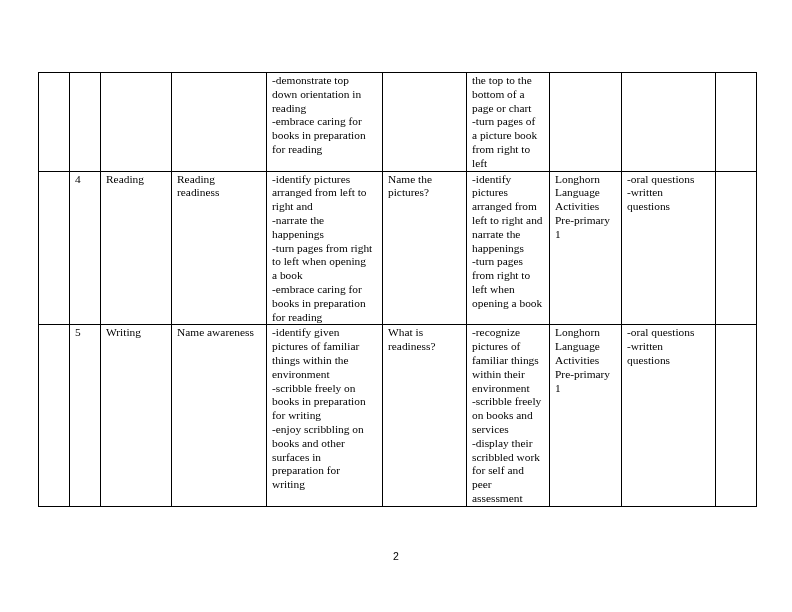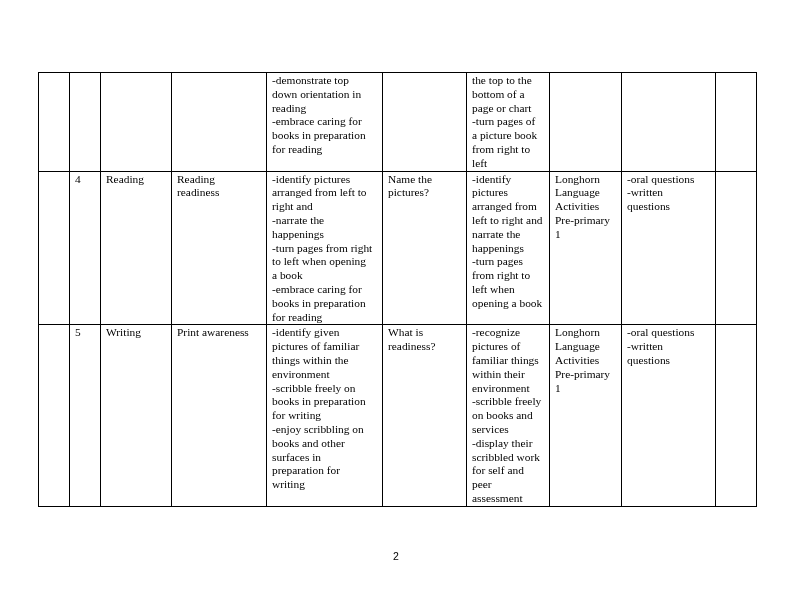--- a/index.html
+++ b/index.html
@@ -93,21 +93,21 @@
 1</td>
         <td> -oral questions
 -written
 questions</td>
         <td></td>
       </tr>
       <tr class="r3">
         <td></td>
         <td>5</td>
         <td>Writing</td>
-        <td> Print awareness</td>
+        <td> Name awareness</td>
         <td> -identify given
 pictures of familiar
 things within the
 environment
 -scribble freely on
 books in preparation
 for writing
 -enjoy scribbling on
 books and other
 surfaces in

